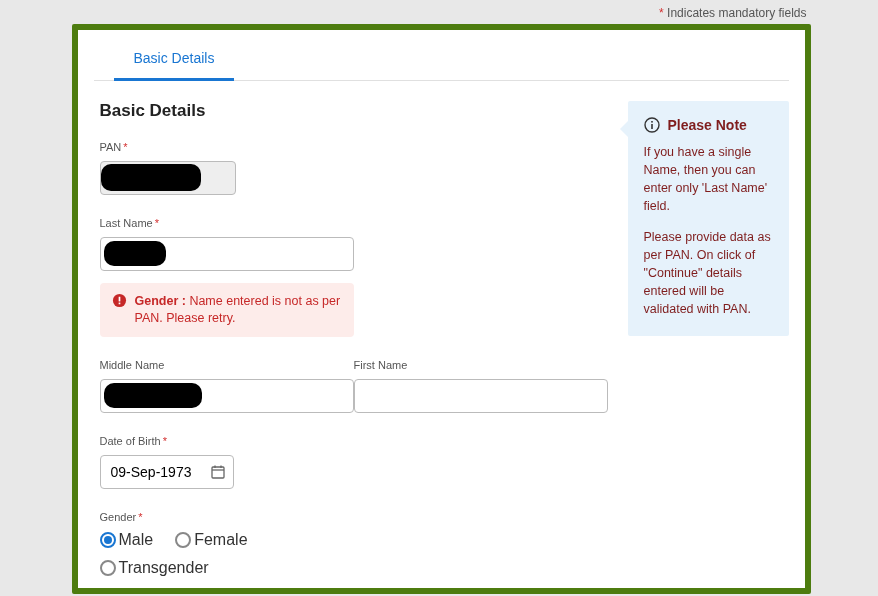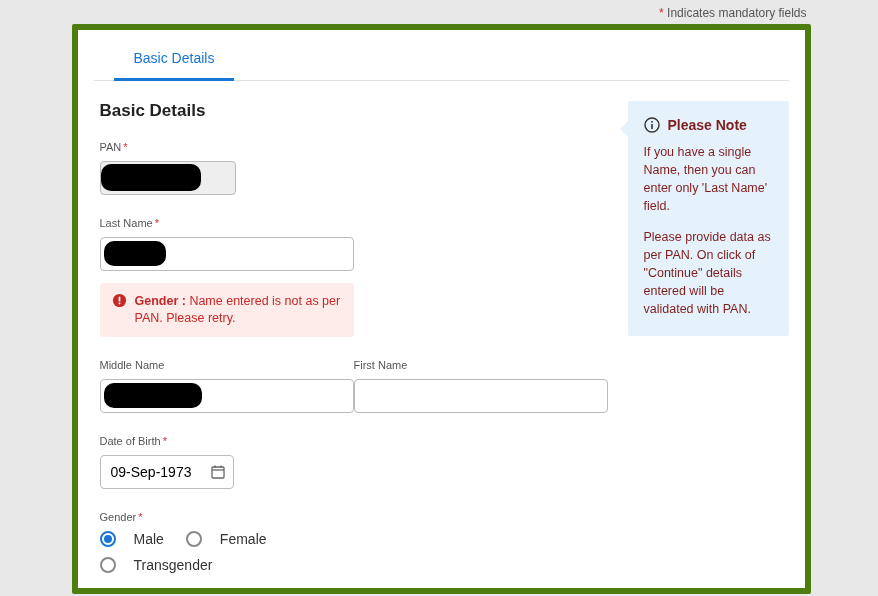--- a/index.html
+++ b/index.html
@@ -135,22 +135,22 @@
   }
   .radio-row {
     display: flex;
     gap: 22px;
     flex-wrap: wrap;
     margin-top: 6px;
   }
   .radio-item {
     display: flex;
     align-items: center;
-    gap: 18px;
-    font-size: 14px;
+    gap: 3px;
+    font-size: 16px;
     color: #333;
     cursor: pointer;
   }
   .radio {
     width: 16px;
     height: 16px;
     border: 2px solid #888;
     border-radius: 50%;
     display: inline-flex;
     align-items: center;

